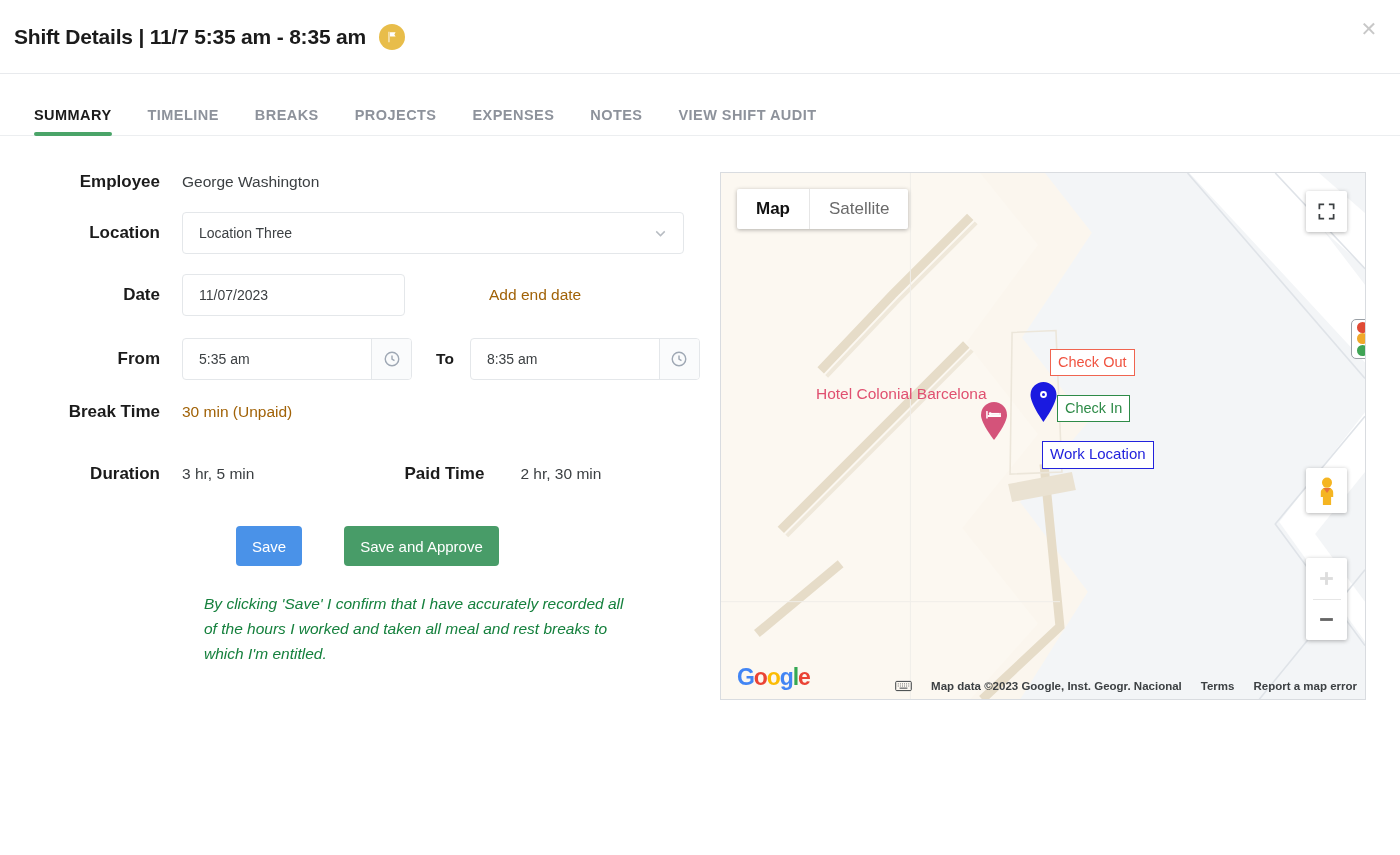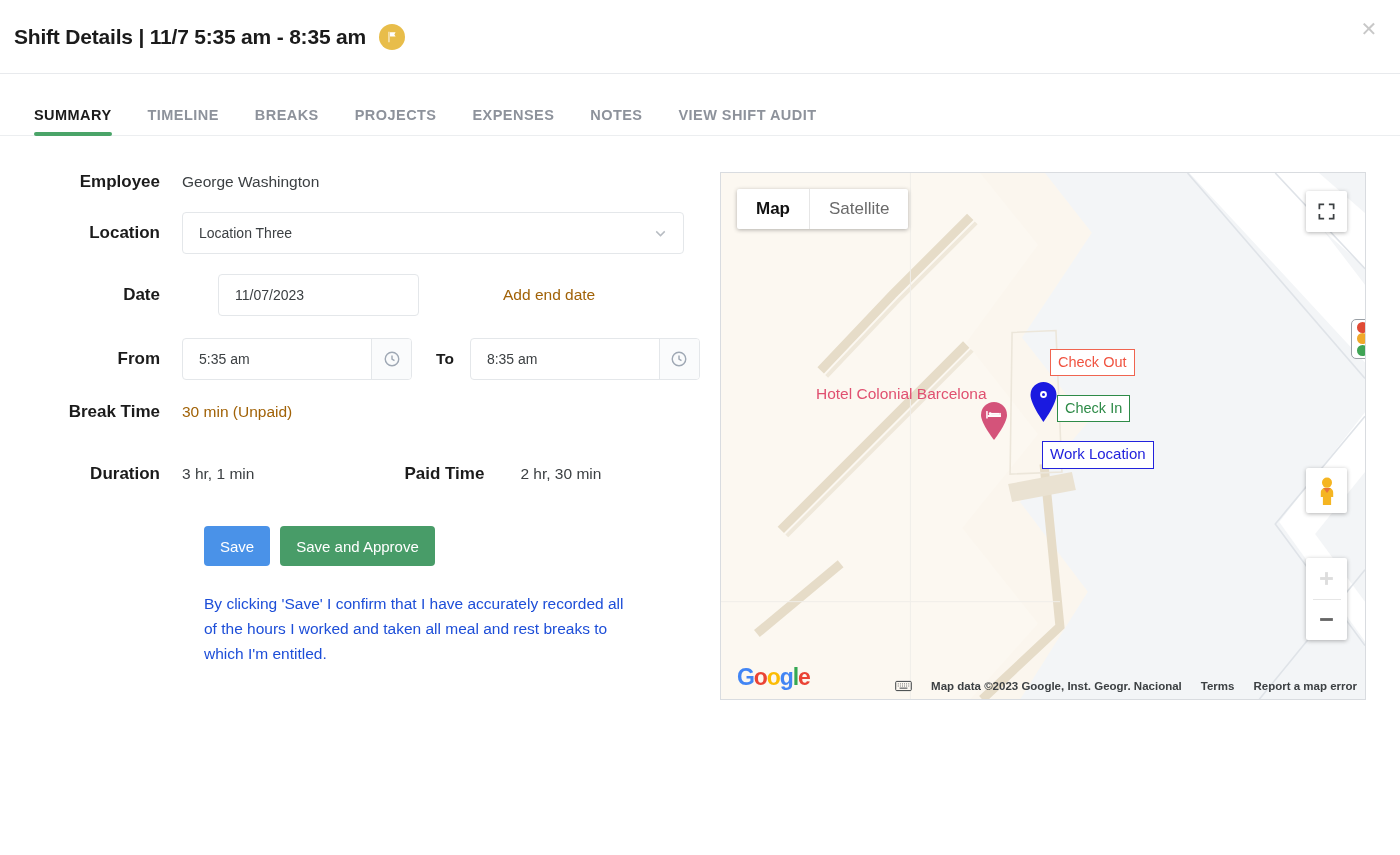--- a/index.html
+++ b/index.html
@@ -119,24 +119,23 @@
     font-size: 14px;
     color: #3c4043;
   }
   .field.select {
     width: 502px;
     padding: 0 14px 0 16px;
     justify-content: space-between;
     cursor: pointer;
   }
   .field.date {
-    width: 201px;
+    width: 223px;
     padding: 0 16px;
     cursor: text;
-    margin-left: 36px;
   }
   .field.time {
     width: 236px;
     padding: 0;
     cursor: text;
     overflow: hidden;
   }
   .field.time .tval { padding: 0 16px; flex: 1; }
   .clock-btn {
     width: 40px;
@@ -171,31 +170,33 @@
   .btn-row { display: flex; margin-left: 170px; margin-top: 22px; }
   .btn {
     border: none;
     border-radius: 4px;
     color: #fff;
     font-size: 15px;
     font-family: "Liberation Sans", sans-serif;
     padding: 4px 16px;
     height: 40px;
     cursor: pointer;
+    margin-left: 32px;
   }
   .btn.save { background: #4a92e8; margin-right: 10px; }
   .btn.approve { background: #489c68; }
 
   .disclaimer {
     margin-left: 170px;
     margin-top: 26px;
     width: 420px;
     font-size: 15.5px;
     line-height: 1.6;
-    color: #1d4ed8;
+    color: #15803d;
+    font-style: italic;
   }
 
   
   .map-col { margin-left: 20px; }
   .map {
     position: relative;
     width: 646px;
     height: 528px;
     border: 1px solid #d9dce0;
     overflow: hidden;
@@ -387,21 +388,21 @@
       </div>
     </div>
 
     <div class="row" style="margin-top:22px;margin-bottom:42px;">
       <div class="lbl">Break Time</div>
       <div class="link">30 min (Unpaid)</div>
     </div>
 
     <div class="row" style="margin-bottom:42px;">
       <div class="lbl">Duration</div>
-      <div class="val">3 hr, 1 min</div>
+      <div class="val">3 hr, 5 min</div>
       <div class="lbl paid-lbl">Paid Time</div>
       <div class="val paid-val">2 hr, 30 min</div>
     </div>
 
 
     <div class="btn-row">
       <button class="btn save">Save</button>
       <button class="btn approve">Save and Approve</button>
     </div>
 

